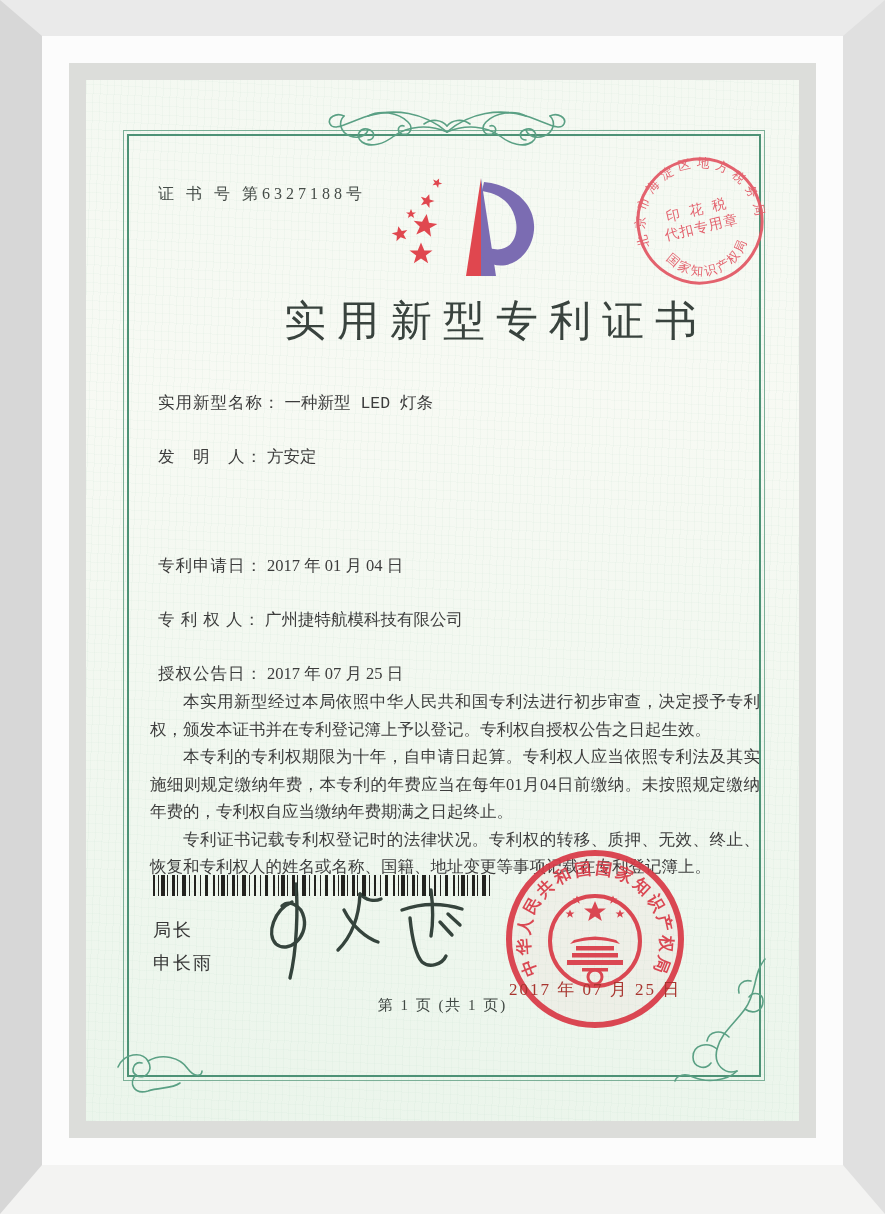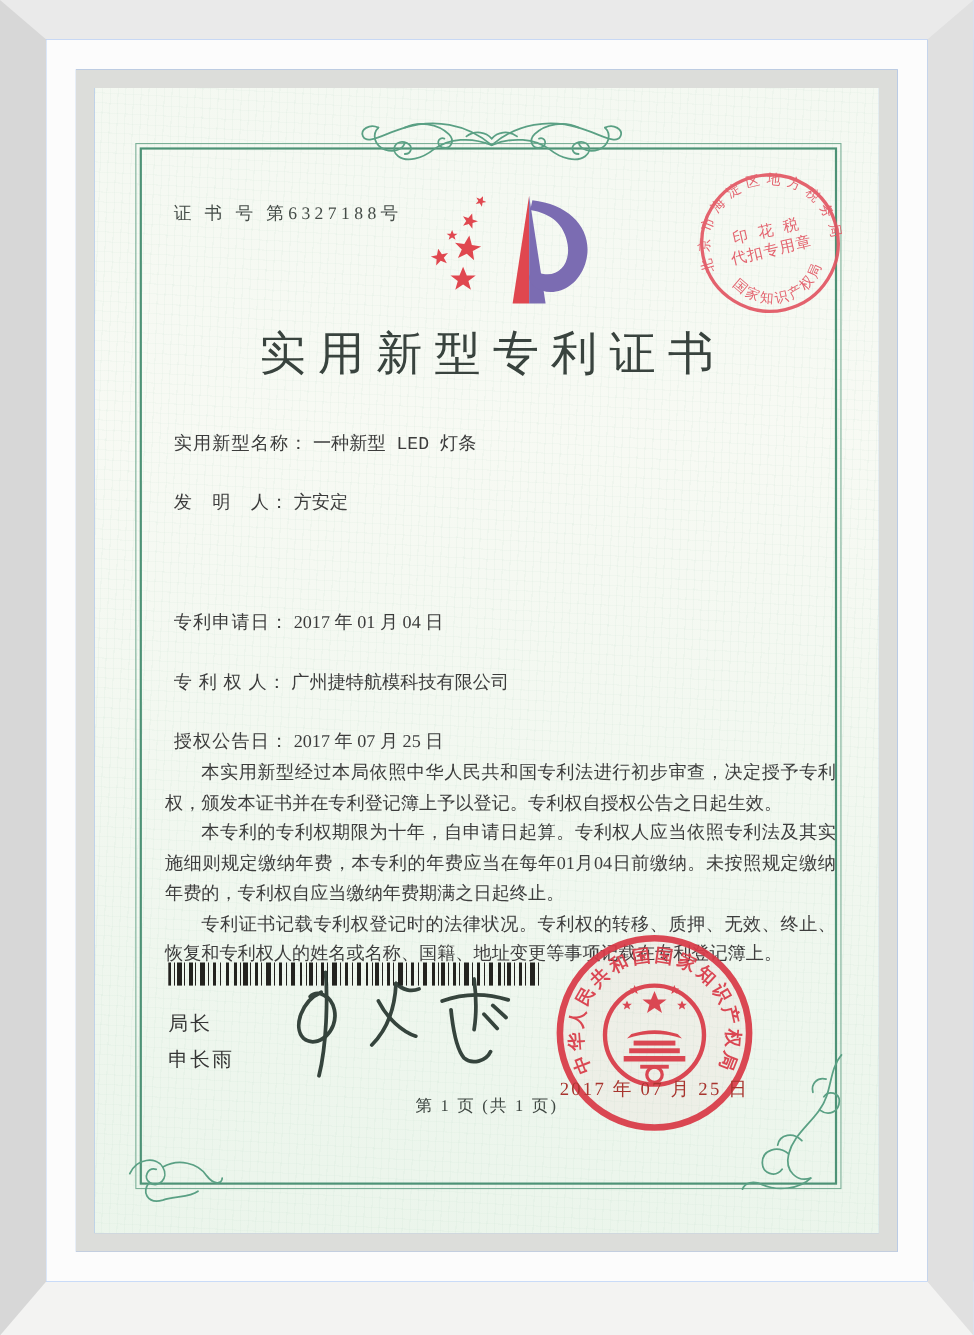--- a/index.html
+++ b/index.html
@@ -1,21 +1,21 @@
 <!DOCTYPE html>
 <html><head>
 <meta charset="utf-8">
 <style>
   html,body{margin:0;padding:0;background:#ffffff;}
   body{width:885px;height:1214px;position:relative;font-family:"Liberation Serif", serif;}
 
   
   .frame{position:absolute;inset:0;box-sizing:border-box;
     border-style:solid;border-width:36px 42px 49px 42px;
-    border-color:#eaeaea #e0e0e0 #f3f3f2 #d7d7d7;background:#3b82f6;}
+    border-color:#eaeaea #e0e0e0 #f3f3f2 #d7d7d7;background:#737373;}
   .frame-face{position:absolute;inset:0;box-sizing:border-box;border:27px solid #fcfcfc;
     box-shadow:inset 0 0 3px rgba(0,0,0,.05);}
   .mat-line{position:absolute;inset:0;box-sizing:border-box;border:17px solid #dcddda;
     box-shadow:inset 0 0 6px rgba(0,0,0,.10);}
 
   
   .paper{position:absolute;inset:0;background:
      linear-gradient(180deg, rgba(210,235,220,.10) 0%, rgba(210,235,220,.02) 30%, rgba(190,228,205,.16) 78%, rgba(190,228,205,.22) 100%),
      repeating-linear-gradient(92deg, rgba(120,180,150,.055) 0 1px, transparent 1px 7px),
      repeating-linear-gradient(3deg, rgba(120,180,150,.045) 0 1px, transparent 1px 9px),
@@ -26,21 +26,21 @@
      border:1px solid #7cb098;}
   .green-border-inner{position:absolute;inset:3px;border:2px solid #4d9276;}
 
   .ornament{position:absolute;color:#5aa084;}
 
   
   .cert-no{position:absolute;left:72px;top:104px;font-size:16px;letter-spacing:4px;color:#454c48;}
   .logo{position:absolute;left:283px;top:90px;width:176px;height:112px;}
   .tax-stamp{position:absolute;left:545px;top:72px;width:138px;height:138px;opacity:.92;}
   .title{position:absolute;left:0;top:213px;width:100%;text-align:center;
-     font-size:42px;letter-spacing:11px;text-indent:11px;color:#39433e;font-weight:500;}
+     font-size:42px;letter-spacing:11px;text-indent:11px;color:#39433e;font-weight:500;padding-left:48px;}
 
   .field{position:absolute;left:72px;font-size:16.5px;color:#3c3c3c;white-space:nowrap;}
   .field .lab{letter-spacing:1px;}
   .field .val{margin-left:4px;}
 
   .paras{position:absolute;left:64px;top:608px;width:610px;font-size:16.5px;
      line-height:27.5px;color:#3d3d3d;text-align:justify;}
   .paras p{margin:0;text-indent:2em;}
 
   .barcode{position:absolute;left:67px;top:795px;width:337px;height:21px;background:

